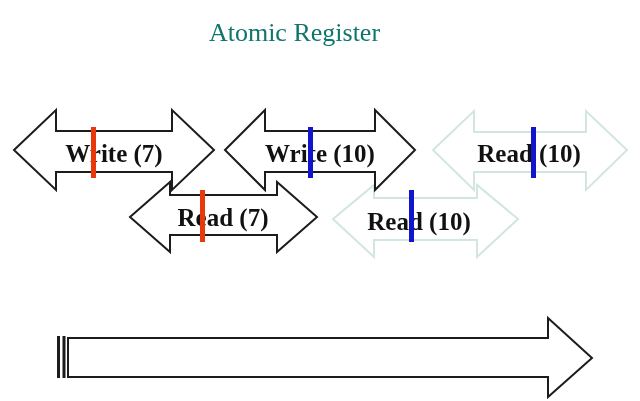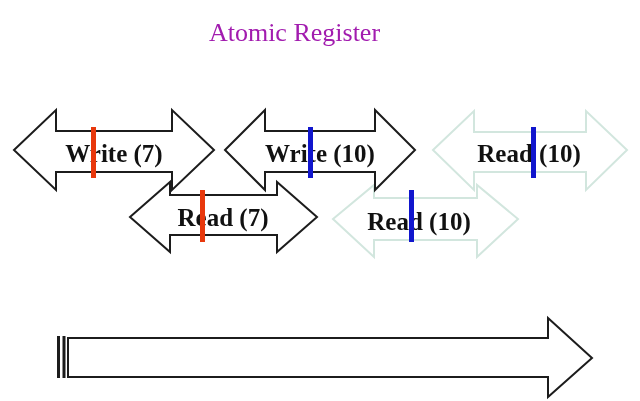--- a/index.html
+++ b/index.html
@@ -16,21 +16,21 @@
     font-family: "Liberation Serif", "DejaVu Serif", serif;
   }
   .title {
     position: absolute;
     top: 19px;
     left: 0;
     width: 589px;
     text-align: center;
     font-size: 26px;
     line-height: 1.1;
-    color: #a21caf;
+    color: #0f766e;
   }
   svg.diagram {
     position: absolute;
     top: 0;
     left: 0;
   }
   .arrow-label {
     font-family: "Liberation Serif", "DejaVu Serif", serif;
     font-size: 25px;
     font-weight: bold;

